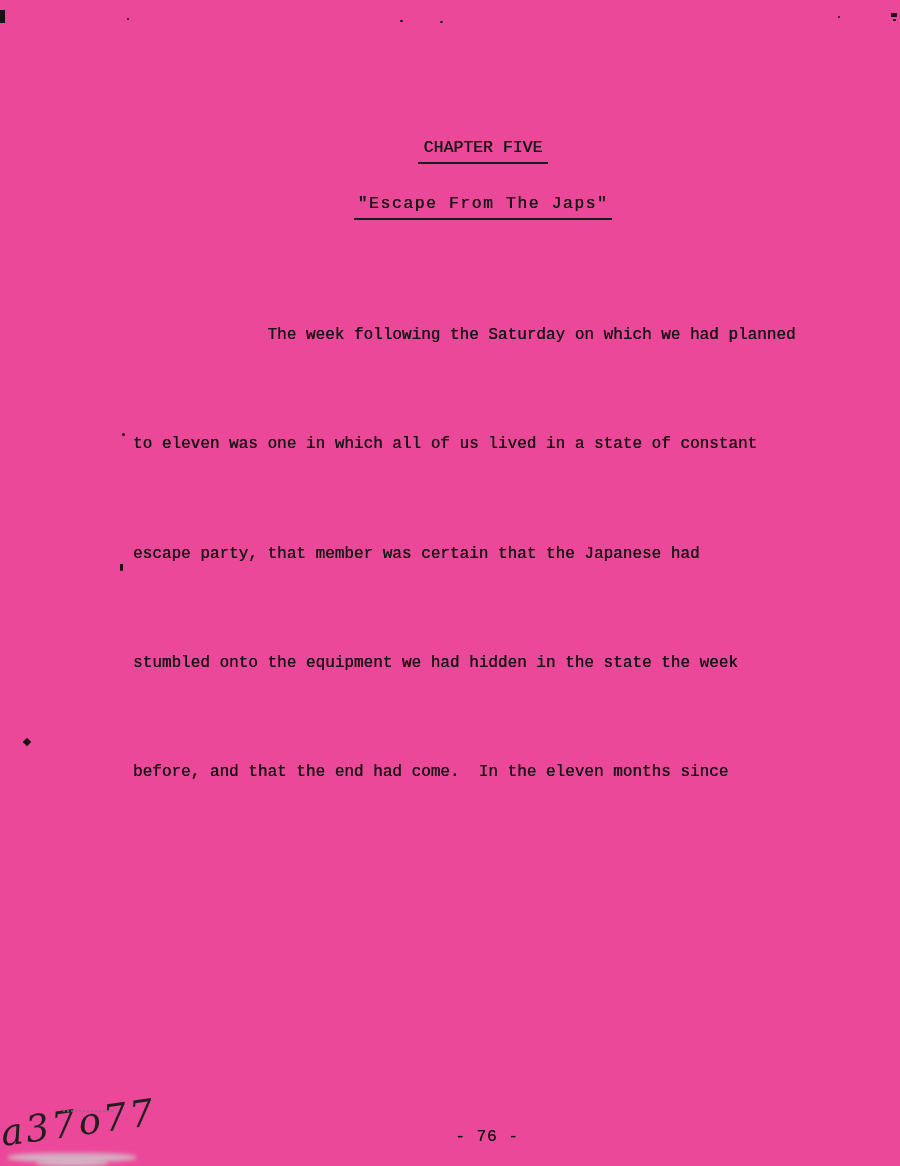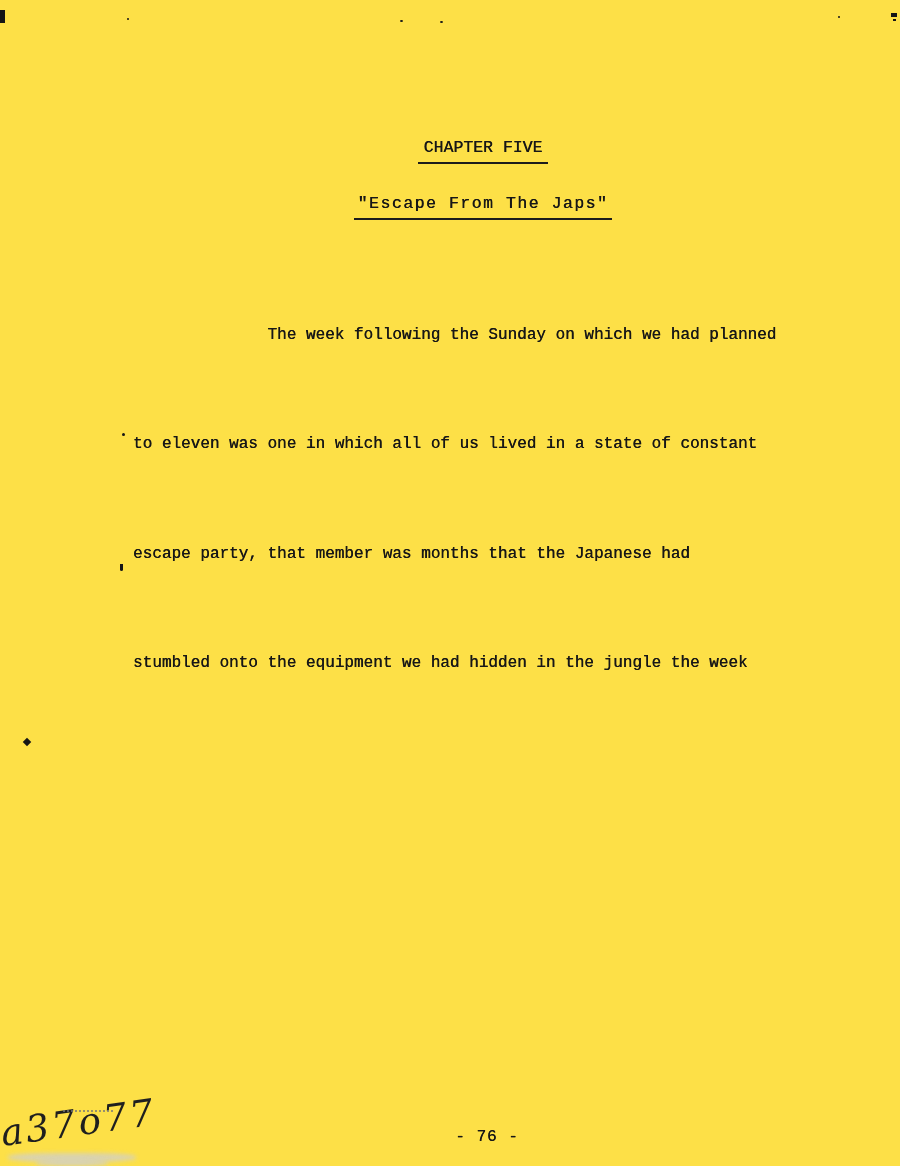--- a/index.html
+++ b/index.html
@@ -4,21 +4,21 @@
 <style>
   html, body { margin: 0; padding: 0; }
   body {
     width: 900px; height: 1166px;
     background: #ffffff;
     font-family: "Liberation Mono", "DejaVu Sans Mono", monospace;
   }
   .page {
     position: relative;
     width: 900px; height: 1166px;
-    background: #fde047;
+    background: #ec4899;
     overflow: hidden;
     color: #171717;
   }
   
   .heading-wrap {
     position: absolute;
     left: 0; width: 100%;
     text-align: center;
     transform: translateX(33px);
   }
@@ -94,24 +94,25 @@
 
   <div class="heading-wrap chapter">
     <span class="underlined">CHAPTER FIVE</span>
   </div>
 
   <div class="heading-wrap title">
     <span class="underlined">"Escape From The Japs"</span>
   </div>
 
   <div class="body-text">
-    <div>              The week following the Sunday on which we had planned</div>
+    <div>              The week following the Saturday on which we had planned</div>
     <div>to eleven was one in which all of us lived in a state of constant</div>
-    <div>escape party, that member was months that the Japanese had</div>
-    <div>stumbled onto the equipment we had hidden in the jungle the week</div>
+    <div>escape party, that member was certain that the Japanese had</div>
+    <div>stumbled onto the equipment we had hidden in the state the week</div>
+    <div>before, and that the end had come.  In the eleven months since</div>
     
     
     
     
     
     
     
     
     
     

